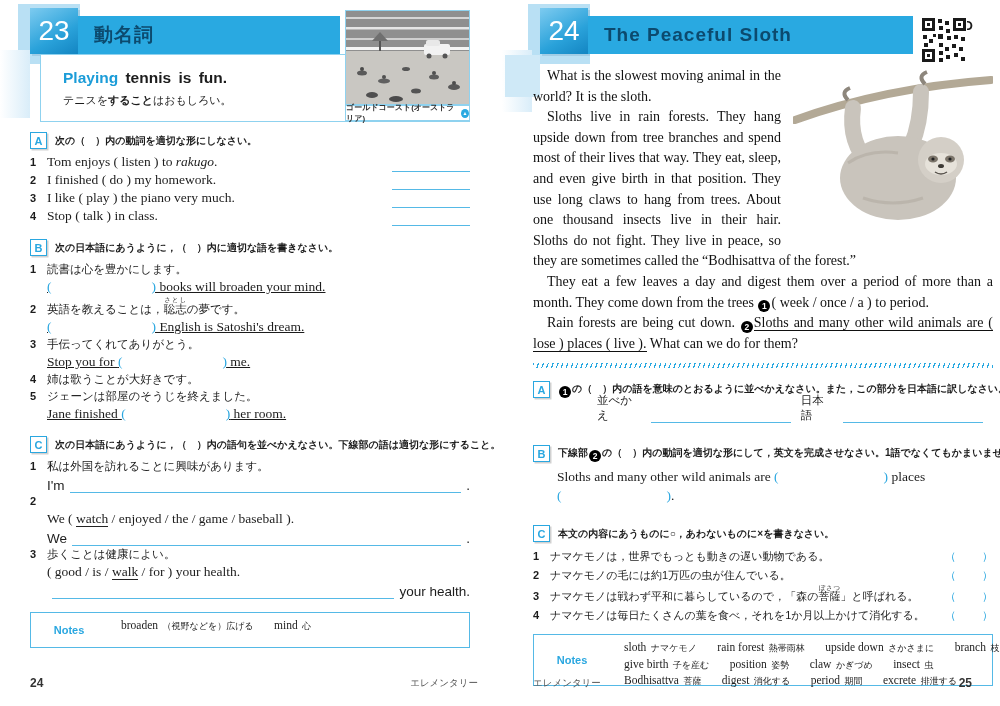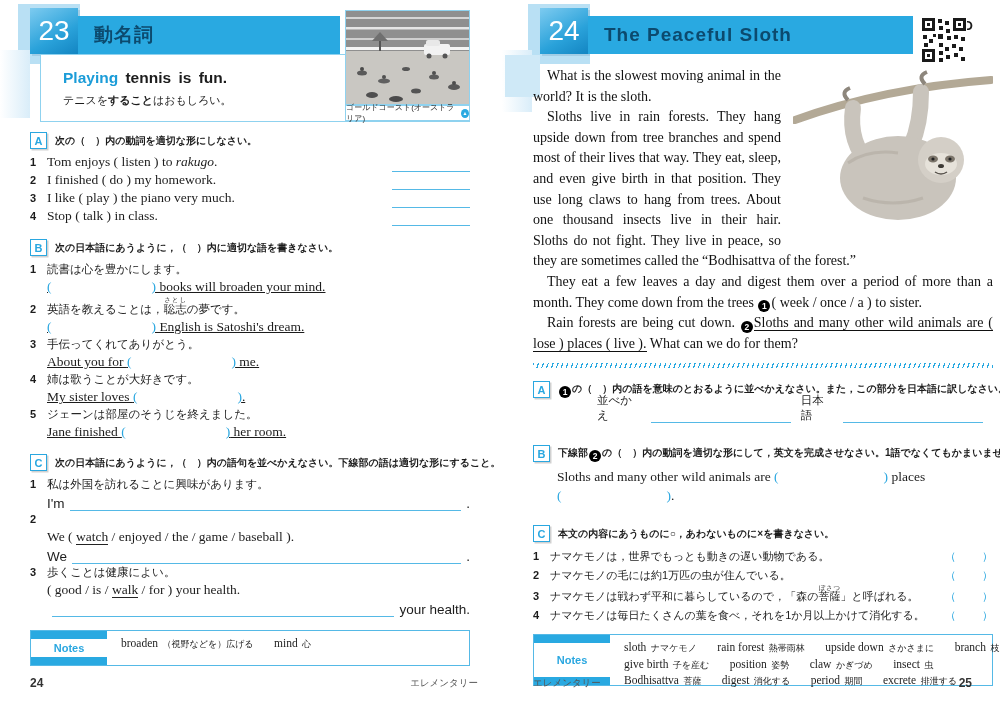--- a/index.html
+++ b/index.html
@@ -26,21 +26,21 @@
   .example-box { position:absolute; left:40px; top:54px; width:430px; height:68px;
     border:1px solid #8fd2ef; background:#fff; padding:14px 20px 0 22px; }
   .ex-en { font-size:15.5px; font-weight:bold; word-spacing:3px; }
   .ex-en .hl { color:#1b9cd8; }
   .ex-ja { font-size:11px; text-align:left; margin-top:6px; padding-right:110px; }
 
   .photo { position:absolute; left:345px; top:10px; width:125px; height:95px; border:1px solid #8fd2ef; }
   .photo svg { display:block; }
   .photo-caption { position:absolute; left:345px; top:105px; width:125px; height:16px;
     border:1px solid #8fd2ef; background:#fff; font-size:8px; color:#333;
-    display:flex; align-items:center; justify-content:center; gap:1px; }
+    display:flex; align-items:center; justify-content:center; gap:1px;font-weight:bold; }
   .cam { display:inline-flex; width:9px; height:9px; border-radius:50%; background:#29a9e1;
     color:#fff; font-size:5px; align-items:center; justify-content:center; }
 
   .content { position:absolute; }
   #left-page .content { left:30px; top:132px; width:440px; }
   #right-page .content { left:33px; top:66px; width:460px; }
 
   .sec-head { display:flex; align-items:center; margin-bottom:5px; }
   .sec-letter { width:17px; height:17px; border:1.5px solid #2aa7e0; color:#2aa7e0;
     background:#fff; font-weight:bold; font-size:11px; display:flex; align-items:center;
@@ -66,21 +66,21 @@
   
   .c-en { margin-left:17px; font-size:13.5px; line-height:18px; }
   .wul { border-bottom:1px solid #222; }
   .c-ans { display:flex; align-items:flex-end; font-size:13.5px; height:18px; margin-left:17px; }
   .c-line { flex:1; border-bottom:1.4px solid #55b9e6; margin:0 5px; height:13px; }
 
   
   .notes { border:1px solid #55b9e6; display:flex; background:#fff; }
   #left-page .notes { margin-top:8px; height:36px; }
   #right-page .notes { margin-top:2px; height:52px; clear:both; }
-  .notes-label { width:76px; flex:none; display:flex; flex-direction:column; }
+  .notes-label { width:76px; flex:none; display:flex; flex-direction:row; }
   .notes-label .bar { height:8px; background:#29a9e1; }
   .notes-label .txt { flex:1; display:flex; align-items:center; justify-content:center;
     color:#2aa7e0; font-weight:bold; font-size:11px; }
   .notes-body { flex:1; padding:4px 10px 2px 14px; }
   .nrow { line-height:14.5px; white-space:nowrap; }
   .nent { margin-right:16px; }
   .nen { font-family:"Liberation Serif","DejaVu Serif",serif; font-size:11.5px; }
   .nja { font-size:9px; }
 
   .foot { position:absolute; bottom:16px; }
@@ -215,28 +215,27 @@
             <span class="inum">2</span>
             <span><span>英語を教えることは，</span><ruby><span>聡志</span><rt>さとし</rt></ruby><span>の夢です。</span></span>
           </div>
         <div class="en-row serif"><span class="paren">(</span><span class="bgap"></span><span class="paren">)</span><span> English is Satoshi's dream.</span></div>
       </div>
       <div>
         <div class="ja-row">
             <span class="inum">3</span>
             <span>手伝ってくれてありがとう。</span>
           </div>
-        <div class="en-row serif"><span>About you for </span><span class="paren">(</span><span class="bgap"></span><span class="paren">)</span><span> me.</span></div>
+        <div class="en-row serif"><span>Stop you for </span><span class="paren">(</span><span class="bgap"></span><span class="paren">)</span><span> me.</span></div>
       </div>
       <div>
         <div class="ja-row">
             <span class="inum">4</span>
             <span>姉は歌うことが大好きです。</span>
           </div>
-        <div class="en-row serif"><span>My sister loves </span><span class="paren">(</span><span class="bgap"></span><span class="paren">)</span><span>.</span></div>
       </div>
       <div>
         <div class="ja-row">
             <span class="inum">5</span>
             <span>ジェーンは部屋のそうじを終えました。</span>
           </div>
         <div class="en-row serif"><span>Jane finished </span><span class="paren">(</span><span class="bgap"></span><span class="paren">)</span><span> her room.</span></div>
       </div>
     </div>
 
@@ -365,21 +364,21 @@
           <ellipse cx="140" cy="91" rx="5" ry="3.5" fill="#7b746a"></ellipse>
           <ellipse cx="157" cy="91" rx="5" ry="3.5" fill="#7b746a"></ellipse>
           <circle cx="140" cy="91" r="1.6" fill="#222"></circle>
             <circle cx="157" cy="91" r="1.6" fill="#222"></circle>
           <ellipse cx="148" cy="98" rx="3" ry="2" fill="#3d3a35"></ellipse>
           <path d="M142 104 q 6 4 12 0" stroke="#55504a" stroke-width="1.5" fill="none"></path>
         </svg>
       </div>
       <p>What is the slowest moving animal in the world?  It is the sloth.</p>
       <p>Sloths live in rain forests.  They hang upside down from tree branches and spend most of their lives that way.  They eat, sleep, and even give birth in that position.  They use long claws to hang from trees.  About one thousand insects live in their hair.  Sloths do not fight.  They live in peace, so they are sometimes called the “Bodhisattva of the forest.”</p>
-      <p><span>They eat a few leaves a day and digest them over a period of more than a month.  They come down from the trees </span><span class="marker">1</span><span>( week / once / a ) to sister.</span></p>
+      <p><span>They eat a few leaves a day and digest them over a period of more than a month.  They come down from the trees </span><span class="marker">1</span><span>( week / once / a ) to period.</span></p>
       <p><span>Rain forests are being cut down.  </span><span class="marker">2</span><span class="p-ul">Sloths and many other wild animals are ( lose ) places ( live ).</span><span>  What can we do for them?</span></p>
     </div>
 
     <div class="wavy"></div>
 
     <div class="section" style="margin-bottom:22px;">
       <div class="sec-head">
         <span class="sec-letter">A</span>
         <span class="inst"><span class="marker">1</span><span>の（　）内の語を意味のとおるように並べかえなさい。また，この部分を日本語に訳しなさい。</span></span>
       </div>

